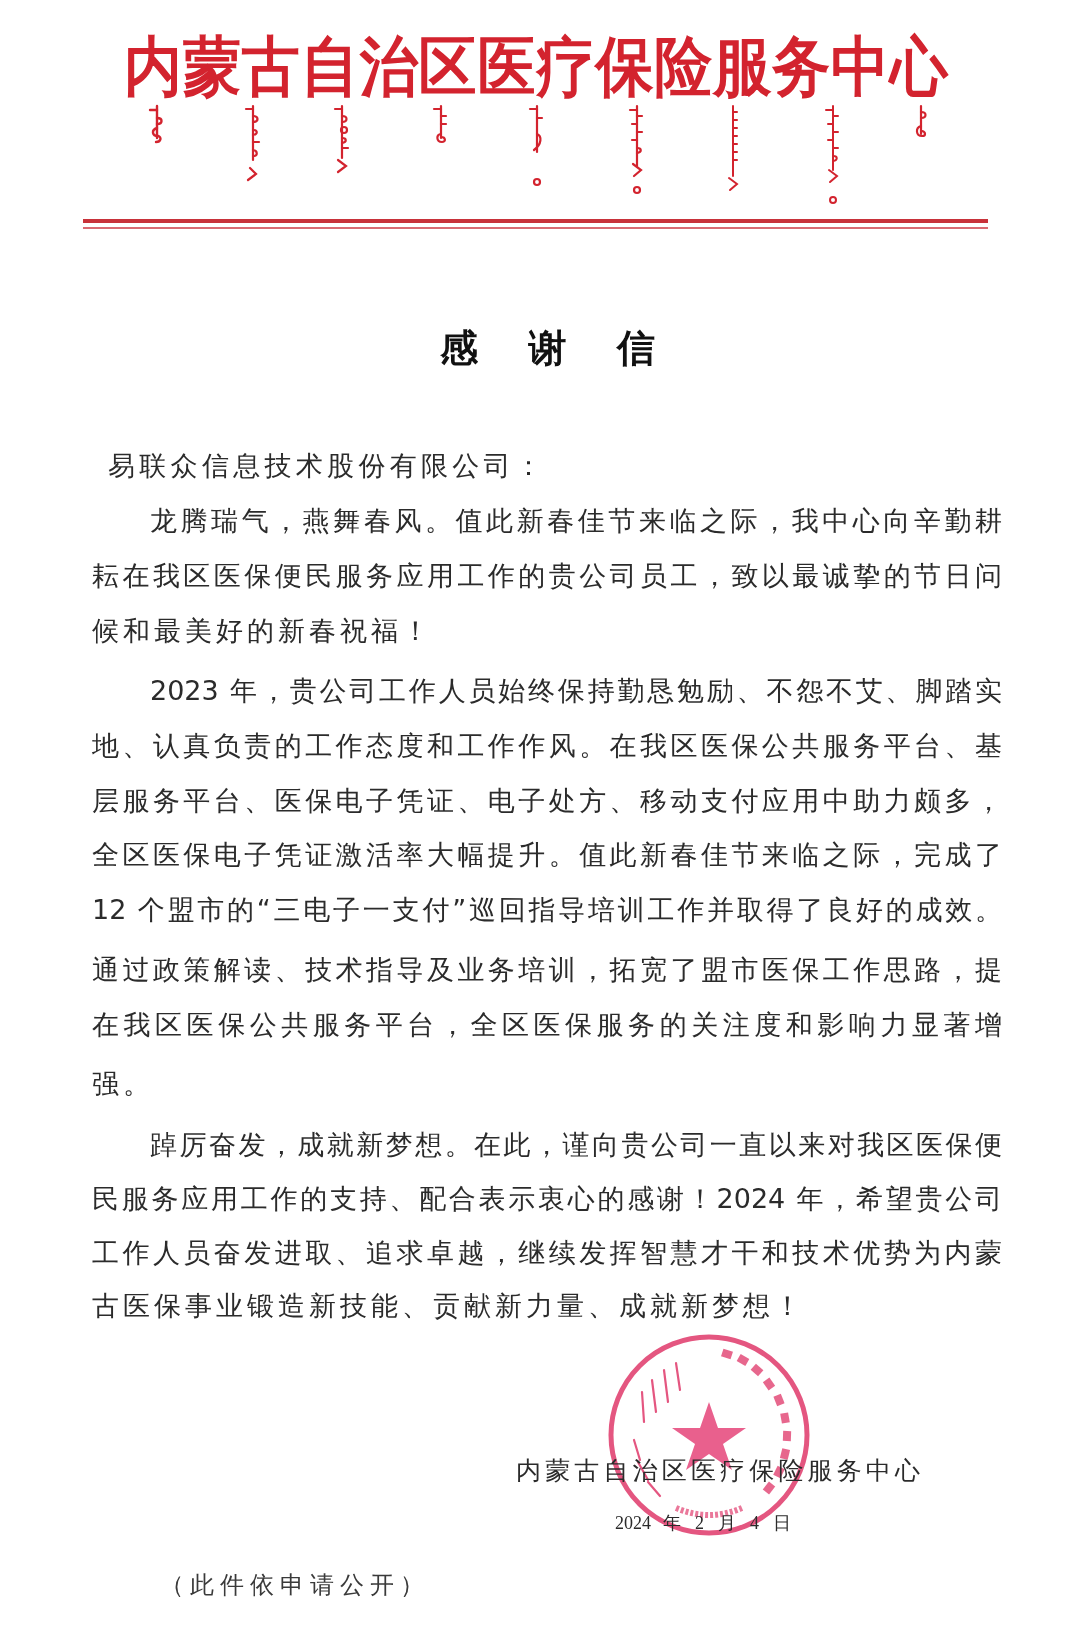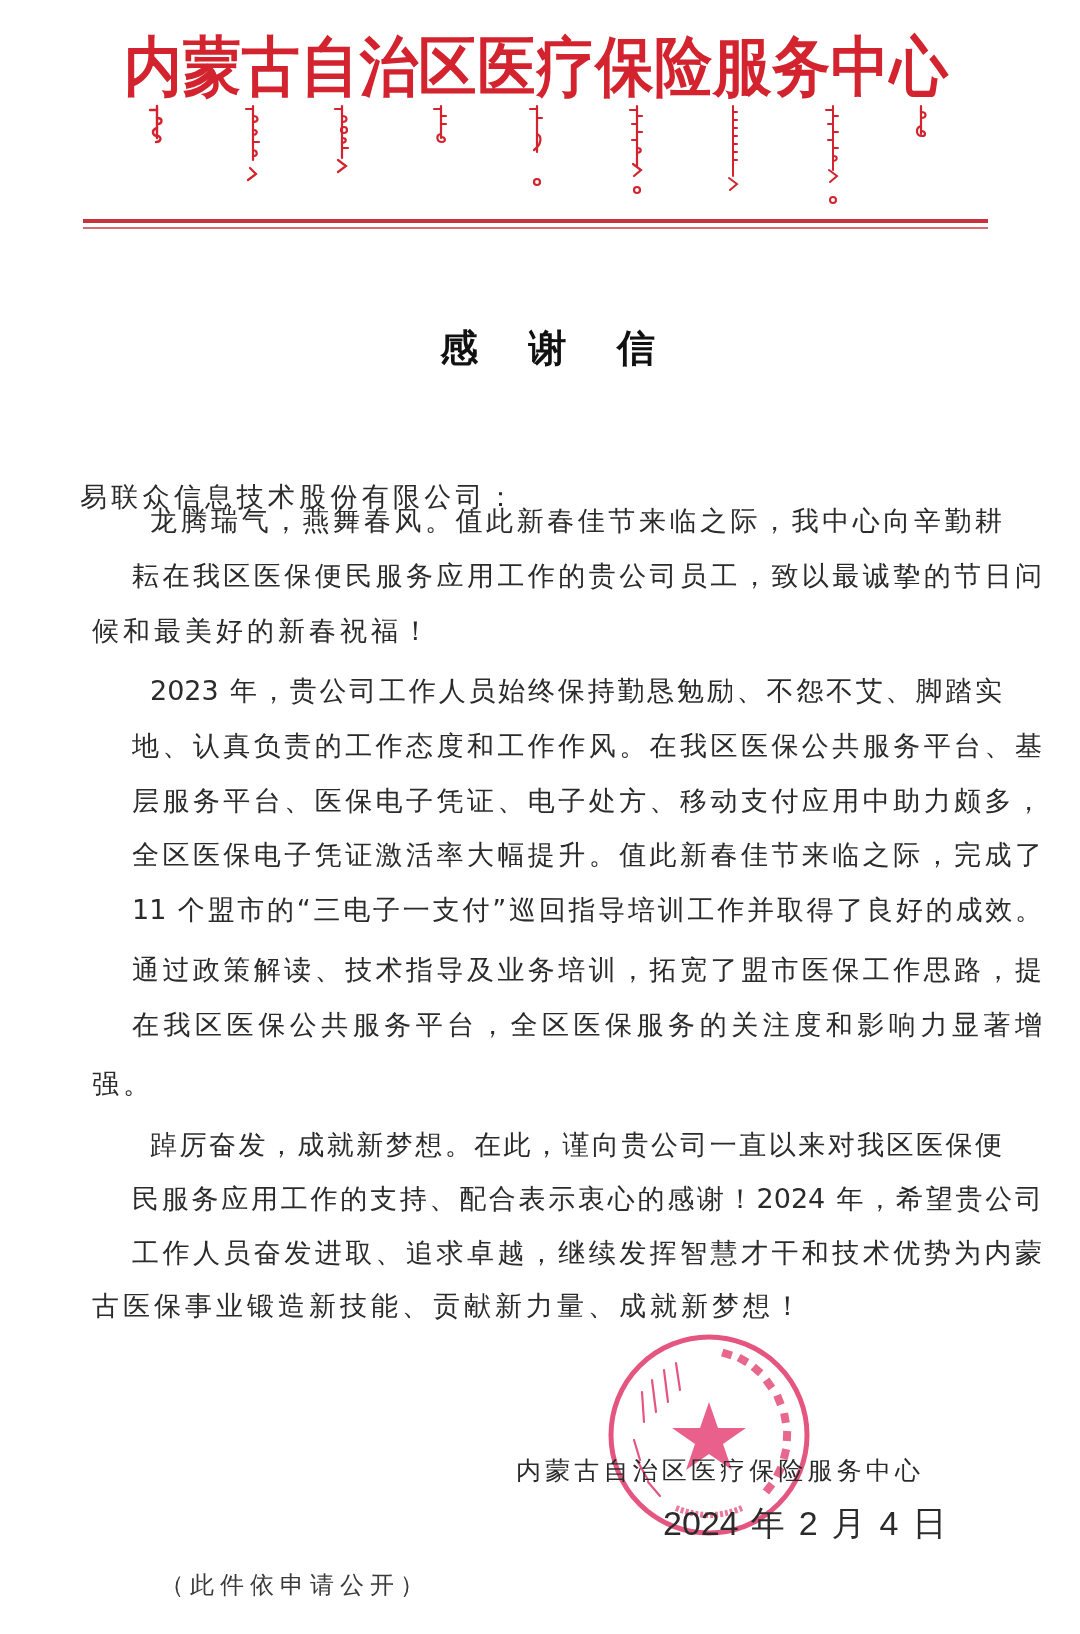--- a/index.html
+++ b/index.html
@@ -18,33 +18,33 @@
   .rule-thick { position: absolute; left: 83px; width: 905px; top: 219px; height: 4px; background: #c8323a; }
   .rule-thin  { position: absolute; left: 83px; width: 905px; top: 227px; height: 2px; background: #d96a72; }
 
   .doc-title { position: absolute; left: 440px; top: 322px; width: 215px; height: 52px;
                font-family: "DejaVu Serif", "Liberation Serif", serif; font-weight: bold;
                font-size: 38px; line-height: 52px; color: #111;
                text-align: justify; text-align-last: justify; white-space: nowrap; }
 
   .line { position: absolute; height: 40px; font-size: 27px; line-height: 40px; color: #2b2b2b;
           white-space: nowrap; font-family: "DejaVu Sans", "Liberation Sans", sans-serif; }
-  .line.full { left: 92px; width: 910px; text-align: justify; text-align-last: justify; margin-left: 40px; }
+  .line.full { left: 92px; width: 910px; text-align: justify; text-align-last: justify; }
   .line.indent { left: 150px; width: 852px; text-align: justify; text-align-last: justify; }
   .line.short { left: 92px; letter-spacing: 4px; }
-  .line.salute { left: 80px; letter-spacing: 4.3px; margin-top: 31px; }
+  .line.salute { left: 108px; letter-spacing: 4.3px; }
 
   .seal { position: absolute; left: 604px; top: 1330px; width: 210px; height: 210px; opacity: 0.85; }
 
   .sign { position: absolute; left: 516px; top: 1451px; width: 404px; height: 40px;
           font-size: 25px; line-height: 40px; color: #2b2b2b; white-space: nowrap;
           text-align: justify; text-align-last: justify; }
   .date { position: absolute; left: 615px; top: 1503px; height: 40px;
-          font-family: Liberation Sans, sans-serif;
-          font-size: 34px; line-height: 40px; color: #2b2b2b; white-space: nowrap; margin-left: 48px; }
+          font-family: Liberation Serif, serif;
+          font-size: 18px; line-height: 40px; color: #2b2b2b; white-space: nowrap; }
   .date span { display: inline-block; }
   .note { position: absolute; left: 160px; top: 1557px; height: 40px; font-size: 24px; line-height: 40px;
           color: #3a3a3a; letter-spacing: 6px; white-space: nowrap; margin-top: 8px; }
 </style>
 </head>
 <body>
 
 <div class="hdr-title">内蒙古自治区医疗保险服务中心</div>
 
 <div class="mongol" style="left:146px">
@@ -169,21 +169,21 @@
 <div class="line salute" style="top:446px">易联众信息技术股份有限公司：</div>
 
 <div class="line indent" style="top:501px">龙腾瑞气，燕舞春风。值此新春佳节来临之际，我中心向辛勤耕</div>
 <div class="line full" style="top:556px">耘在我区医保便民服务应用工作的贵公司员工，致以最诚挚的节日问</div>
 <div class="line short" style="top:611px">候和最美好的新春祝福！</div>
 
 <div class="line indent" style="top:671px">2023 年，贵公司工作人员始终保持勤恳勉励、不怨不艾、脚踏实</div>
 <div class="line full" style="top:726px">地、认真负责的工作态度和工作作风。在我区医保公共服务平台、基</div>
 <div class="line full" style="top:781px">层服务平台、医保电子凭证、电子处方、移动支付应用中助力颇多，</div>
 <div class="line full" style="top:835px">全区医保电子凭证激活率大幅提升。值此新春佳节来临之际，完成了</div>
-<div class="line full" style="top:890px">11 个盟市的“三电子一支付”巡回指导培训工作并取得了良好的成效。</div>
+<div class="line full" style="top:890px">12 个盟市的“三电子一支付”巡回指导培训工作并取得了良好的成效。</div>
 <div class="line full" style="top:950px">通过政策解读、技术指导及业务培训，拓宽了盟市医保工作思路，提</div>
 <div class="line full" style="top:1005px">在我区医保公共服务平台，全区医保服务的关注度和影响力显著增</div>
 <div class="line short" style="top:1064px">强。</div>
 
 <div class="line indent" style="top:1125px">踔厉奋发，成就新梦想。在此，谨向贵公司一直以来对我区医保便</div>
 <div class="line full" style="top:1179px">民服务应用工作的支持、配合表示衷心的感谢！2024 年，希望贵公司</div>
 <div class="line full" style="top:1233px">工作人员奋发进取、追求卓越，继续发挥智慧才干和技术优势为内蒙</div>
 <div class="line short" style="top:1286px">古医保事业锻造新技能、贡献新力量、成就新梦想！</div>
 
 <div class="seal">

